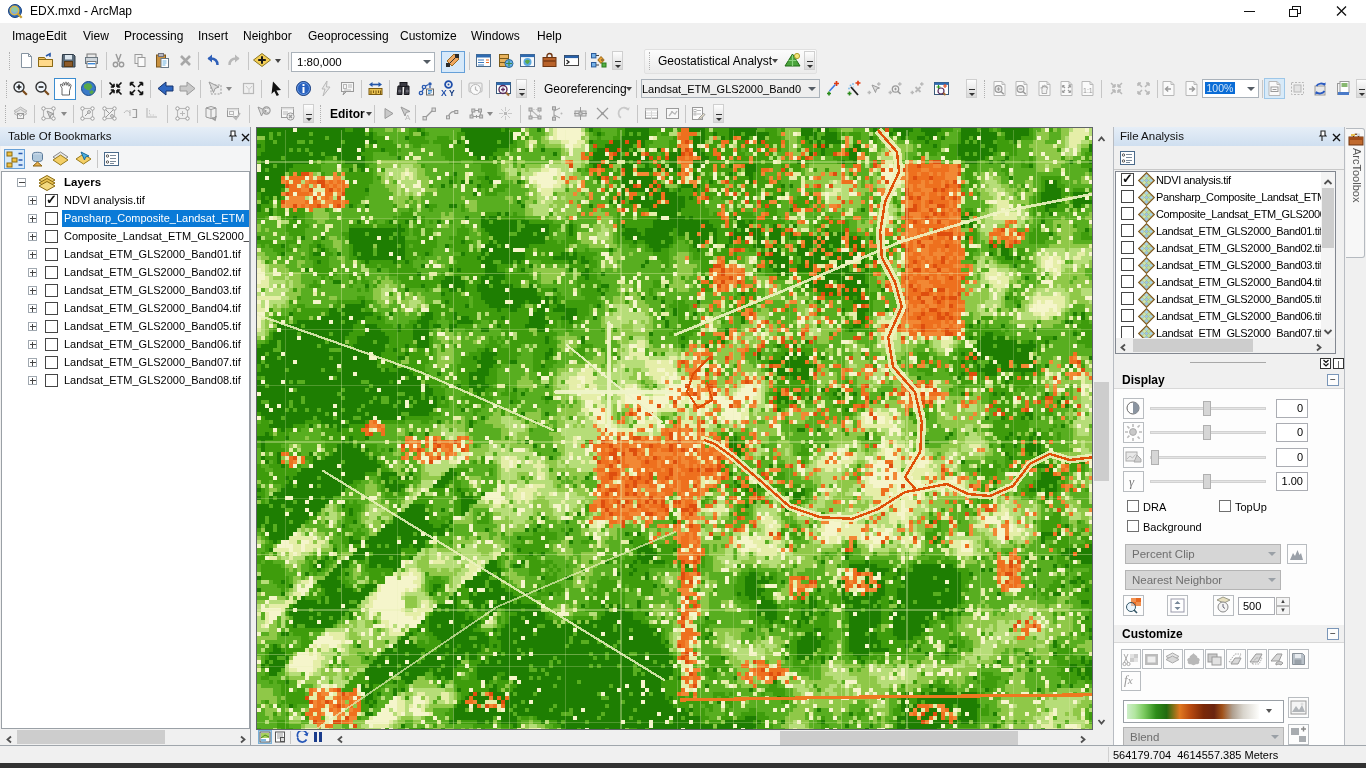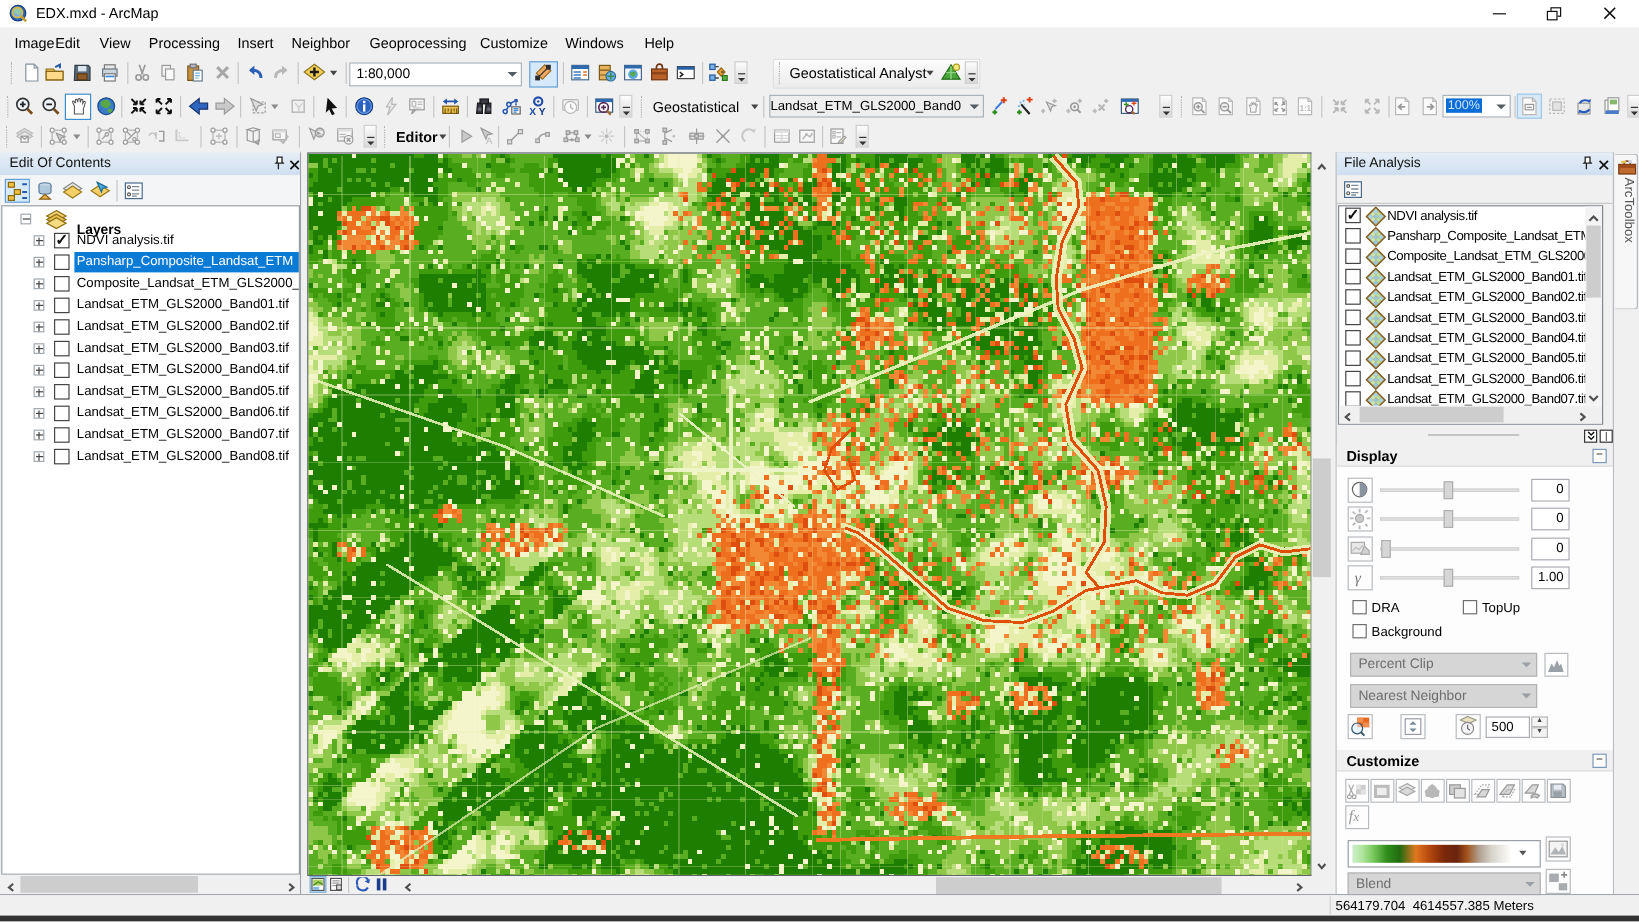--- a/index.html
+++ b/index.html
@@ -368,21 +368,21 @@
       <circle cx="8" cy="9.5" r="4" fill="#f8fbff" stroke="#5a2a5a" stroke-width="1.4"></circle>
       <path d="M6 9.5h4M8 7.5v4" stroke="#5a2a5a" stroke-width="1.3"></path>
       <path d="M11 12.5l3 3" stroke="#a06a30" stroke-width="2"></path>
     </svg>
   </div>
 <div class="ovfbtn" style="left:516px;top:79px">
     <div class="ovfl"></div>
     <div class="ovfa"></div>
   </div>
 <div class="grip" style="left:534px;top:80px;height:18px"></div>
-<div class="abs" style="left:544px;top:82px;font-size:12px">Geostatistical</div>
+<div class="abs" style="left:544px;top:82px;font-size:12px">Georeferencing</div>
 <div style="position:absolute;left:626px;top:87px;width:0;height:0;border-left:3.6px solid transparent;border-right:3.6px solid transparent;border-top:4.2px solid #444"></div>
 <div class="tsep" style="left:636px;top:80px;height:18px"></div>
 <div class="combo" style="left:641px;top:79px;width:179px;height:19px;background:#eee">
     <span style="position:absolute;left:0;top:3px;font-size:11px">Landsat_ETM_GLS2000_Band0</span>
     <span class="cv"></span>
   </div>
 <div class="ic " style="left:824px;top:80px;width:17px;height:17px">
     <svg width="17" height="17" viewBox="0 0 17 17">
       <path d="M3 13.5h4M5 11.5v4" stroke="#2a8a1a" stroke-width="1.7"></path>
       <path d="M10 3.5h5M12.5 1v5" stroke="#e03a10" stroke-width="1.7"></path>
@@ -792,21 +792,21 @@
       <path d="M7 5.5h4M7 9h4" stroke="#b8b8b8"></path>
       <path d="M9 13l4.5-4.5l1.5 1l-4.5 4.5l-2 .5z" fill="#e8e0c8" stroke="#9a9a9a"></path>
     </svg>
   </div>
 <div class="ovfbtn" style="left:713px;top:104px">
     <div class="ovfl"></div>
     <div class="ovfa"></div>
   </div>
 <div class="abs" style="left:0;top:127px;width:251px;height:619px;background:#f0f0f0;border-right:1px solid #9aa0a6"></div>
 <div class="panelhdr" style="left:0;top:127px;width:250px;height:19px">
-    <span style="position:absolute;left:8px;top:3px">Edit Of Contents</span>
+    <span style="position:absolute;left:8px;top:3px">Table Of Bookmarks</span>
   </div>
 <div class="abs" style="left:227px;top:130px;width:10px;height:12px"><svg width="10" height="12" viewBox="0 0 10 12">
       <path d="M4 1h4v4l1 1H3l1-1zM5 6v5" stroke="#222" fill="#fff" stroke-width="1.1"></path>
     </svg></div>
 <div class="abs" style="left:241px;top:132px"><svg width="9" height="10" viewBox="0 0 9 10">
       <path d="M1 1l7 7M8 1L1 8" stroke="#111" stroke-width="1.4"></path>
     </svg></div>
 <div class="abs" style="left:1px;top:146px;width:249px;height:25px;background:#f4f5f6"></div>
 <div class="abs" style="left:4px;top:149px;width:21px;height:20px;border:1px solid #66a0d8;background:#d6e9fa"></div>
 <div class="ic " style="left:5px;top:150px;width:19px;height:18px">
@@ -848,21 +848,21 @@
 <div class="lbox" style="left:1px;top:171px;width:249px;height:558px;border-color:#9aa0a6"></div>
 <div class="abs" style="left:17px;top:178px;width:9px;height:9px;background:#fff;border:1px solid #a0a8b0"></div>
 <div class="abs" style="left:18.5px;top:182px;width:6px;border-top:1.2px solid #444"></div>
 <div class="ic " style="left:36px;top:174px;width:22px;height:18px">
     <svg width="22" height="18" viewBox="0 0 22 18">
       <path d="M11 1.5l8 4.5l-8 4.5L3 6z" fill="#f0d070" stroke="#8a6a10"></path>
       <path d="M11 4.5l8 4.5l-8 4.5L3 9z" fill="#e8c050" stroke="#8a6a10"></path>
       <path d="M11 7.5l8 4.5l-8 4.5L3 12z" fill="#f4da80" stroke="#8a6a10"></path>
     </svg>
   </div>
-<div class="row" style="left:64px;top:186px;font-weight:bold;font-size:11.5px">Layers</div>
+<div class="row" style="left:64px;top:176px;font-weight:bold;font-size:11.5px">Layers</div>
 <div class="abs" style="left:28px;top:196px;width:9px;height:9px;background:#fff;border:1px solid #a0a8b0"></div>
 <div class="abs" style="left:29.5px;top:200px;width:6px;border-top:1.2px solid #444"></div>
 <div class="abs" style="left:32.1px;top:197.5px;height:6px;border-left:1.2px solid #444"></div>
 <div class="cb" style="left:45px;top:194px"></div>
 <div class="check" style="left:46px;top:192px">✓</div>
 <div class="row" style="left:64px;top:194px;width:185px;overflow:hidden">NDVI analysis.tif</div>
 <div class="abs" style="left:28px;top:214px;width:9px;height:9px;background:#fff;border:1px solid #a0a8b0"></div>
 <div class="abs" style="left:29.5px;top:218px;width:6px;border-top:1.2px solid #444"></div>
 <div class="abs" style="left:32.1px;top:215.5px;height:6px;border-left:1.2px solid #444"></div>
 <div class="cb" style="left:45px;top:212px"></div>

